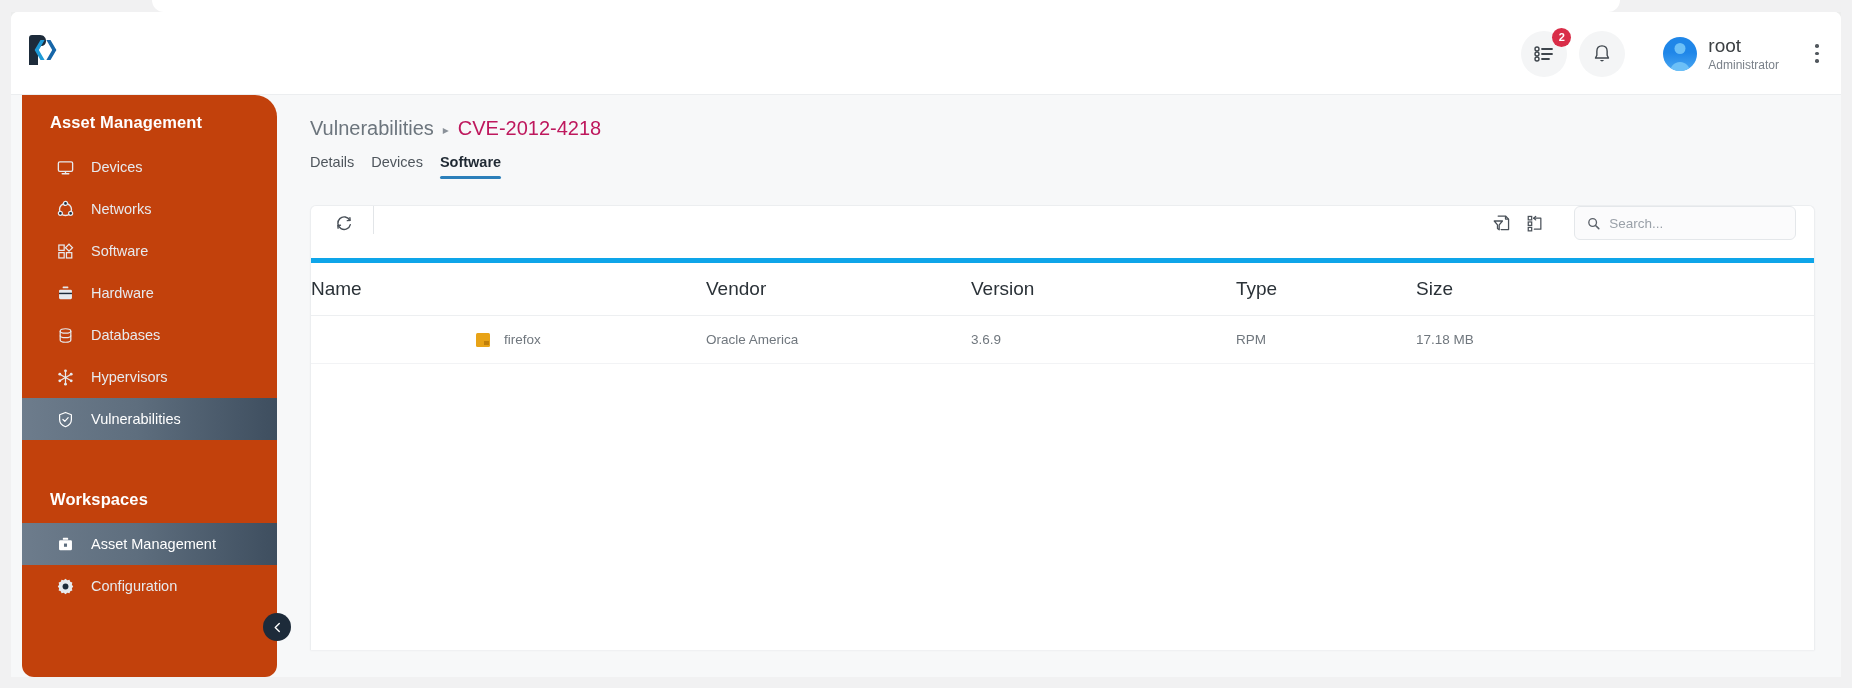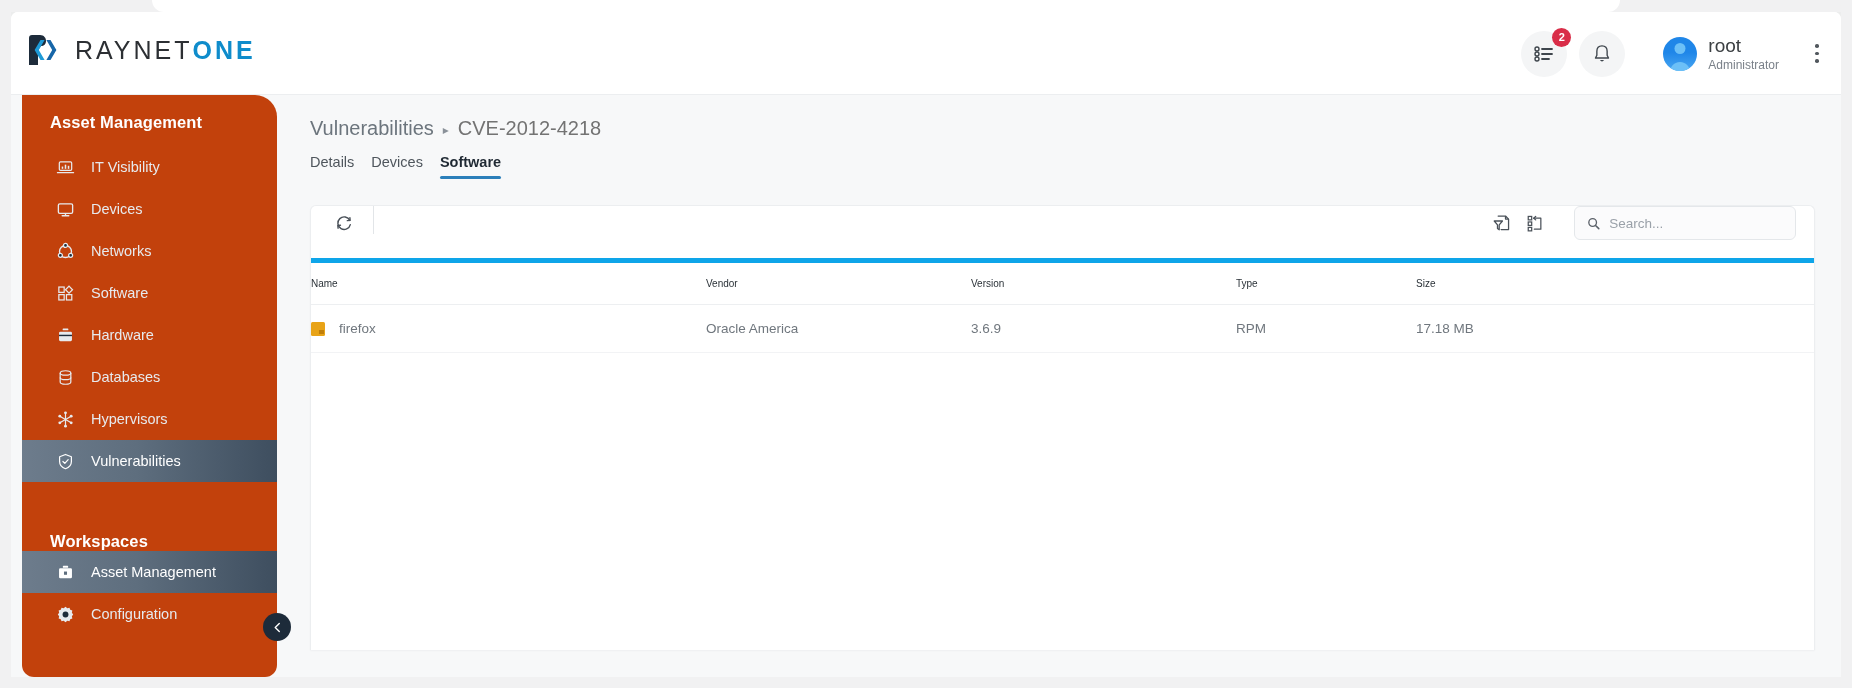--- a/index.html
+++ b/index.html
@@ -202,21 +202,21 @@
     padding-top: 18px;
   }
   .side-title {
     color: #ffffff;
     font-size: 16.5px;
     font-weight: 700;
     padding: 0 0 0 28px;
     margin-bottom: 14px;
     letter-spacing: .1px;
   }
-  .side-title.second { margin-top: 50px; margin-bottom: 0; }
+  .side-title.second { margin-top: 50px; margin-bottom: 14px; }
 
   .side-item {
     position: relative;
     height: 42px;
     display: flex;
     align-items: center;
     gap: 16px;
     padding-left: 33px;
     color: #e7eaee;
     font-size: 14.5px;
@@ -266,21 +266,21 @@
     margin-bottom: 14px;
   }
   .bc-root { color: #6c757d; cursor: pointer; }
   .bc-sep {
     color: #8a9199;
     font-size: 12px;
     line-height: 1;
     position: relative;
     top: 1px;
   }
-  .bc-current { color: #737373; }
+  .bc-current { color: #be185d; }
 
   .tabs {
     display: flex;
     gap: 17px;
     margin-bottom: 26px;
   }
   .tab {
     position: relative;
     font-size: 14.5px;
     color: #4f565d;
@@ -351,21 +351,21 @@
   }
   .search-input::placeholder { color: #9aa1a9; }
 
   table.grid {
     width: 100%;
     border-collapse: collapse;
     table-layout: fixed;
   }
   table.grid th {
     text-align: left;
-    font-size: 10px;
+    font-size: 19px;
     font-weight: 400;
     color: #2b3238;
     padding: 15px 0 15px 0;
     border-bottom: 1px solid #edeff1;
   }
   table.grid td {
     font-size: 13.5px;
     color: #70777e;
     padding: 16px 0;
     border-bottom: 1px solid #f2f3f5;
@@ -373,20 +373,21 @@
   th.c-name, td.c-name { padding-left: 50px; width: 395px; }
   th.c-vendor, td.c-vendor { width: 265px; }
   th.c-version, td.c-version { width: 265px; }
   th.c-type, td.c-type { width: 180px; }
   th.c-size, td.c-size { width: auto; margin-left: 48px; }
 
   .name-cell {
     display: flex;
     align-items: center;
     gap: 14px;
+    justify-content: center;
   }
   .pkg-icon {
     width: 14px; height: 14px;
     flex: none;
     border-radius: 1.5px;
     background: #e8a317;
     position: relative;
   }
   .pkg-icon::after {
     content: "";
@@ -411,23 +412,20 @@
   <div id="app">
 
     <div class="topbar">
 
       <div class="logo-wrap">
         <svg class="logo-mark" viewBox="0 0 38 32">
           <path d="M2 4 C2 2 3 1 5 1 L13 1 C17 1 19 4 19 7 C19 10 17 12 14 12 L11 16 L11 31 L2 31 Z" fill="#1d2b3a"></path>
           <path d="M13.5 6 L7.6 16 L13.5 26 L17.6 26 L11.8 16 L17.6 6 Z" fill="#1e9ad6"></path>
           <path d="M23.5 6 L29.4 16 L23.5 26 L19.4 26 L25.2 16 L19.4 6 Z" fill="#1766a8"></path>
         </svg>
-        <div class="logo-text">
-          <span class="dark">RAYNET</span><span class="blue">ONE</span>
-        </div>
       </div>
 
       <div class="topbar-right">
 
         <div class="icon-circle">
           <svg width="22" height="22" viewBox="0 0 22 22">
             <circle cx="4" cy="6" r="2" fill="none" stroke="#3f464d" stroke-width="1.4"></circle>
             <circle cx="4" cy="11" r="2" fill="none" stroke="#3f464d" stroke-width="1.4"></circle>
             <circle cx="4" cy="16" r="2" fill="none" stroke="#3f464d" stroke-width="1.4"></circle>
             <line x1="9" y1="6" x2="19" y2="6" stroke="#3f464d" stroke-width="1.8" stroke-linecap="round"></line>
@@ -459,32 +457,20 @@
         </div>
       </div>
     </div>
 
     <div class="body-area">
 
       <div class="sidebar">
 
         <div class="side-title">Asset Management</div>
 
-        <div class="side-item">
-          <span class="s-ico">
-            <svg width="19" height="19" viewBox="0 0 20 20">
-              <rect x="3.5" y="4" width="13" height="9" rx="1.2" fill="none" stroke="#e7eaee" stroke-width="1.3"></rect>
-              <line x1="1.5" y1="15.4" x2="18.5" y2="15.4" stroke="#e7eaee" stroke-width="1.3" stroke-linecap="round"></line>
-              <rect x="6" y="9" width="1.6" height="2.4" fill="#e7eaee"></rect>
-              <rect x="9.2" y="7" width="1.6" height="4.4" fill="#e7eaee"></rect>
-              <rect x="12.4" y="8.2" width="1.6" height="3.2" fill="#e7eaee"></rect>
-            </svg>
-          </span>
-          <span>IT Visibility</span>
-        </div>
 
         <div class="side-item">
           <span class="s-ico">
             <svg width="19" height="19" viewBox="0 0 20 20">
               <rect x="2.5" y="4" width="15" height="10" rx="1.5" fill="none" stroke="#e7eaee" stroke-width="1.4"></rect>
               <line x1="10" y1="14" x2="10" y2="16.5" stroke="#e7eaee" stroke-width="1.4"></line>
               <line x1="6.5" y1="16.6" x2="13.5" y2="16.6" stroke="#e7eaee" stroke-width="1.4" stroke-linecap="round"></line>
             </svg>
           </span>
           <span>Devices</span>

